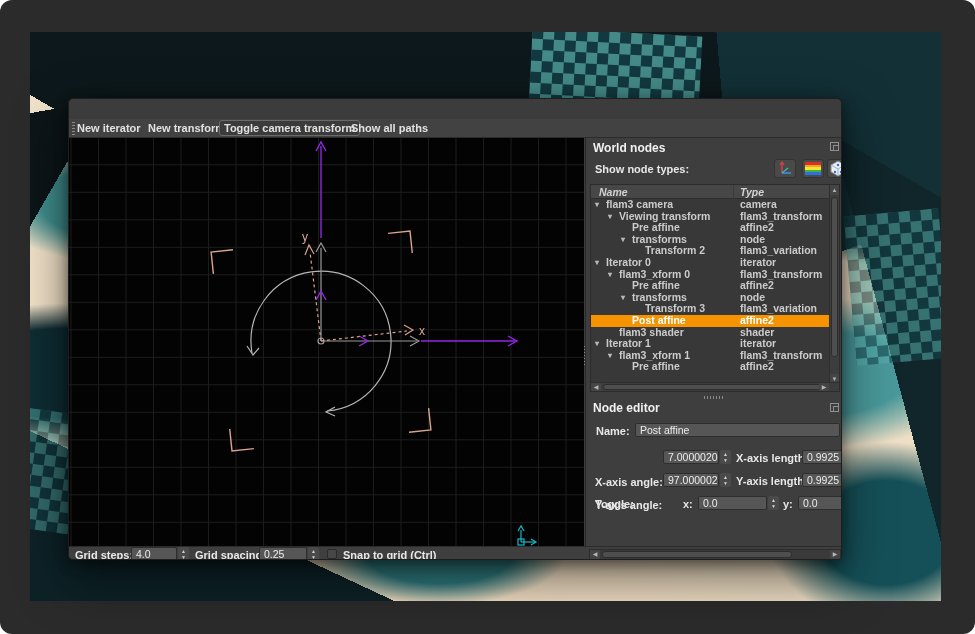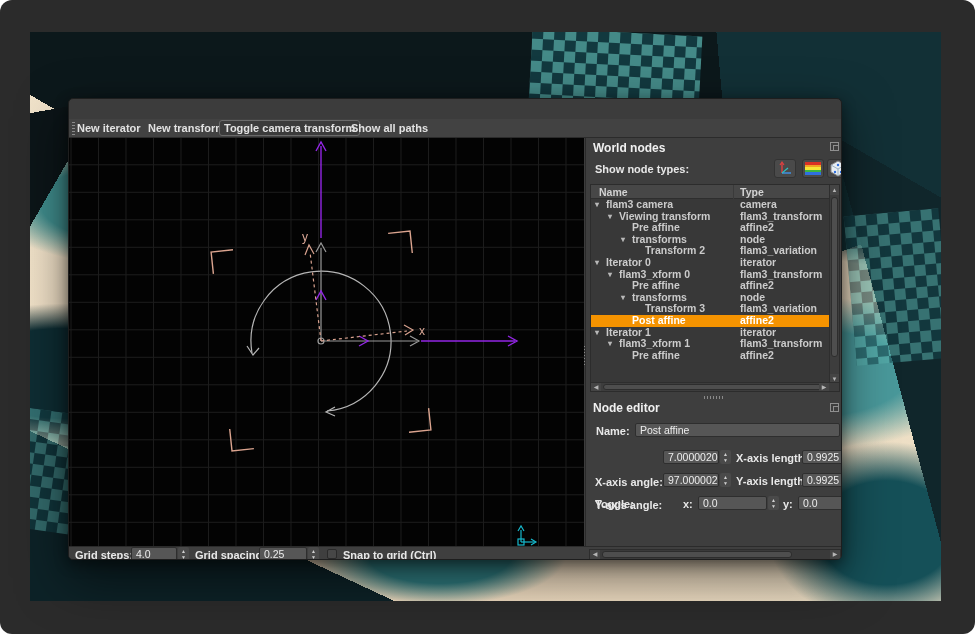--- a/index.html
+++ b/index.html
@@ -66,21 +66,21 @@
   .float-ic span { position:absolute; left:2px; top:2px; width:6px; height:6px; border:1px solid #8f8f8f; background:#3e3e3e; display:block; }
   .lbl { position:absolute; font-weight:700; color:#e8e8e8; white-space:nowrap; }
 
   .typebtn { position:absolute; width:22px; height:19px; background:#4a4a4a; border:1px solid #333;
              border-radius:3px; top:21px; }
 
   .tree { position:absolute; left:4px; top:46px; width:250px; height:208px; background:#383838;
           border:1px solid #2c2c2c; overflow:hidden; }
   .thead { position:absolute; left:0; top:0; width:100%; height:14px; background:#474747;
            border-bottom:1px solid #2e2e2e; }
-  .thead .col { position:absolute; top:1px; font-weight:700; color:#d2d2d2; font-size:10.5px; }
+  .thead .col { position:absolute; top:1px; font-weight:700; color:#d2d2d2; font-size:10.5px;font-style:italic; }
   .tdiv { position:absolute; left:142px; top:0; width:1px; height:14px; background:#3a3a3a; }
   .trows { position:absolute; left:0; top:14px; width:240px; height:185px; overflow:hidden; }
   .trow { position:relative; width:100%; height:11.6px; font-size:10.5px; font-weight:700; color:#cbcbcb; }
   .trow.sel { background:#f59300; color:#ffffff; }
   .texp { position:absolute; top:0; font-size:8px; color:#b8b8b8; line-height:11.6px; }
   .tnm { position:absolute; top:0; line-height:11.6px; white-space:nowrap; }
   .ttp { position:absolute; left:149px; top:0; line-height:11.6px; white-space:nowrap; }
 
   .vsb { position:absolute; right:0; top:0; width:10px; height:199px; background:#3d3d3d; border-left:1px solid #2e2e2e; }
   .vsb .arr { position:absolute; left:0; width:9px; height:10px; color:#b5b5b5; font-size:6px; text-align:center; line-height:10px; background:#454545; }
@@ -269,20 +269,25 @@
               <span class="texp" style="left: 43px;"></span>
               <span class="tnm" style="left: 54px;">Transform 3</span>
               <span class="ttp">flam3_variation</span>
             </div>
             <div class="trow sel">
               <span class="texp" style="left: 30px;"></span>
               <span class="tnm" style="left: 41px;">Post affine</span>
               <span class="ttp">affine2</span>
             </div>
             <div class="trow">
+              <span class="texp" style="left: 17px;"></span>
+              <span class="tnm" style="left: 28px;">flam3 shader</span>
+              <span class="ttp">shader</span>
+            </div>
+            <div class="trow">
               <span class="texp" style="left: 4px;">▾</span>
               <span class="tnm" style="left: 15px;">Iterator 1</span>
               <span class="ttp">iterator</span>
             </div>
             <div class="trow">
               <span class="texp" style="left: 17px;">▾</span>
               <span class="tnm" style="left: 28px;">flam3_xform 1</span>
               <span class="ttp">flam3_transform</span>
             </div>
             <div class="trow">

